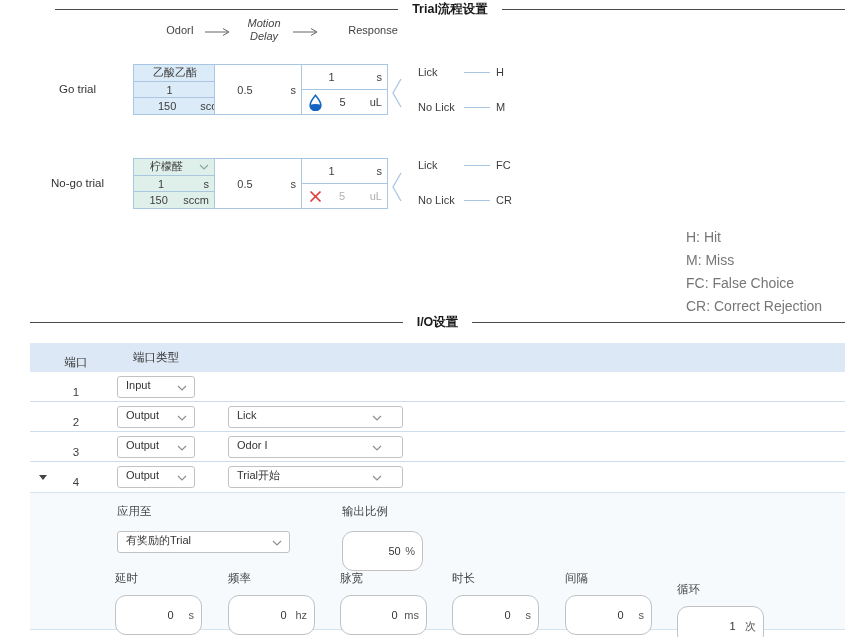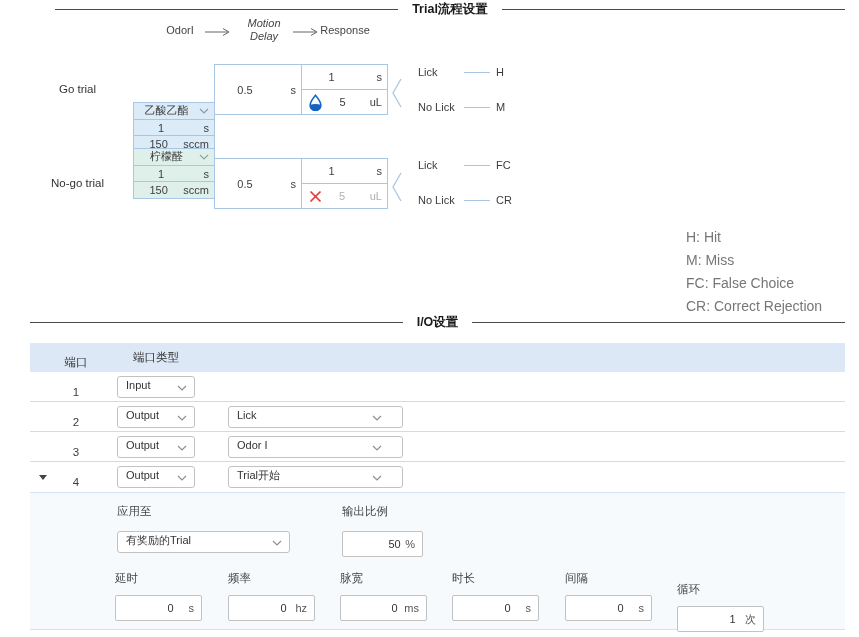--- a/index.html
+++ b/index.html
@@ -44,21 +44,21 @@
   .c-exp { width:26px; display:flex; justify-content:center; }
   .c-port { width:40px; text-align:center;margin-top:10px; }
   .c-type { width:78px; margin-left:21px; }
   .c-sig  { width:175px; margin-left:33px; }
   .hd-center { text-align:center; }
 
   
   .dd { position:relative; height:22px; background:#fff; border:1px solid #c2c2c2; border-radius:3px;
         display:flex; align-items:center; padding:0 20px 4px 8px; font-size:11px; color:#333; }
   .dd .chev { position:absolute; right:7px; top:8px; }
-  .num-input { height:26px; background:#fff; border:1px solid #c2c2c2; border-radius:2px;
+  .num-input { height:40px; background:#fff; border:1px solid #c2c2c2; border-radius:11px;
                display:flex; align-items:center; font-size:11px; color:#333;padding-left:44px; }
   .num-input .val { flex:1; text-align:center; }
   .num-input .unit { min-width:20px; text-align:right; padding-right:7px; color:#555; }
 
   .caret-down { width:0; height:0; border-left:4px solid transparent; border-right:4px solid transparent;
                 border-top:5px solid #444; display:inline-block; cursor:pointer; }
 
   
   .detail-panel { position:absolute; left:30px; top:492px; width:815px; height:138px;
                   background:#f6fafd; border-top:1px solid #d5e3f1; border-bottom:1px solid #d5e3f1; }
@@ -83,25 +83,25 @@
     <polyline points="19,1.5 25,5 19,8.5" fill="none" stroke="#666" stroke-width="1"></polyline>
   </svg>
   <div class="flow-label" style="left:242px; top:17px; width:44px; line-height:13px;font-style:italic;">
     <div>Motion</div>
     <div>Delay</div>
   </div>
   <svg style="position:absolute; left:292px; top:27px;" width="28" height="10">
     <line x1="1" y1="5" x2="24" y2="5" stroke="#666" stroke-width="1"></line>
     <polyline points="19,1.5 25,5 19,8.5" fill="none" stroke="#666" stroke-width="1"></polyline>
   </svg>
-  <div class="flow-label" style="left:319px; top:24px; width:52px;">Response</div>
+  <div class="flow-label" style="left:347px; top:24px; width:52px;">Response</div>
 
   <div class="trial-label" style="left:30px; top:83px;">Go trial</div>
 
-  <div class="tbox go-bg" style="left:133px; top:64px; width:82px; height:51px;margin-top:38px;">
+  <div class="tbox go-bg" style="left:133px; top:64px; width:99px; height:51px;">
     <div class="trow">
       <span class="val">乙酸乙酯</span>
       <svg width="10" height="6" style="margin-right:5px;">
         <polyline points="1,1 5,5 9,1" fill="none" stroke="#8a9bb0" stroke-width="1.2"></polyline>
       </svg>
     </div>
     <div class="trow">
       <span class="val">1</span>
       <span class="unit">s</span>
     </div>
@@ -148,21 +148,21 @@
     <span class="result">H</span>
   </div>
   <div class="outcome" style="left:418px; top:101px;">
     <span class="action">No Lick</span>
     <span class="conn"></span>
     <span class="result">M</span>
   </div>
 
   <div class="trial-label" style="left:30px; top:177px;">No-go trial</div>
 
-  <div class="tbox nogo-bg" style="left:133px; top:148px; width:82px; height:51px;">
+  <div class="tbox nogo-bg" style="left:133px; top:158px; width:82px; height:51px;">
     <div class="trow">
       <span class="val">柠檬醛</span>
       <svg width="10" height="6" style="margin-right:5px;">
         <polyline points="1,1 5,5 9,1" fill="none" stroke="#8aa89b" stroke-width="1.2"></polyline>
       </svg>
     </div>
     <div class="trow">
       <span class="val">1</span>
       <span class="unit">s</span>
     </div>

